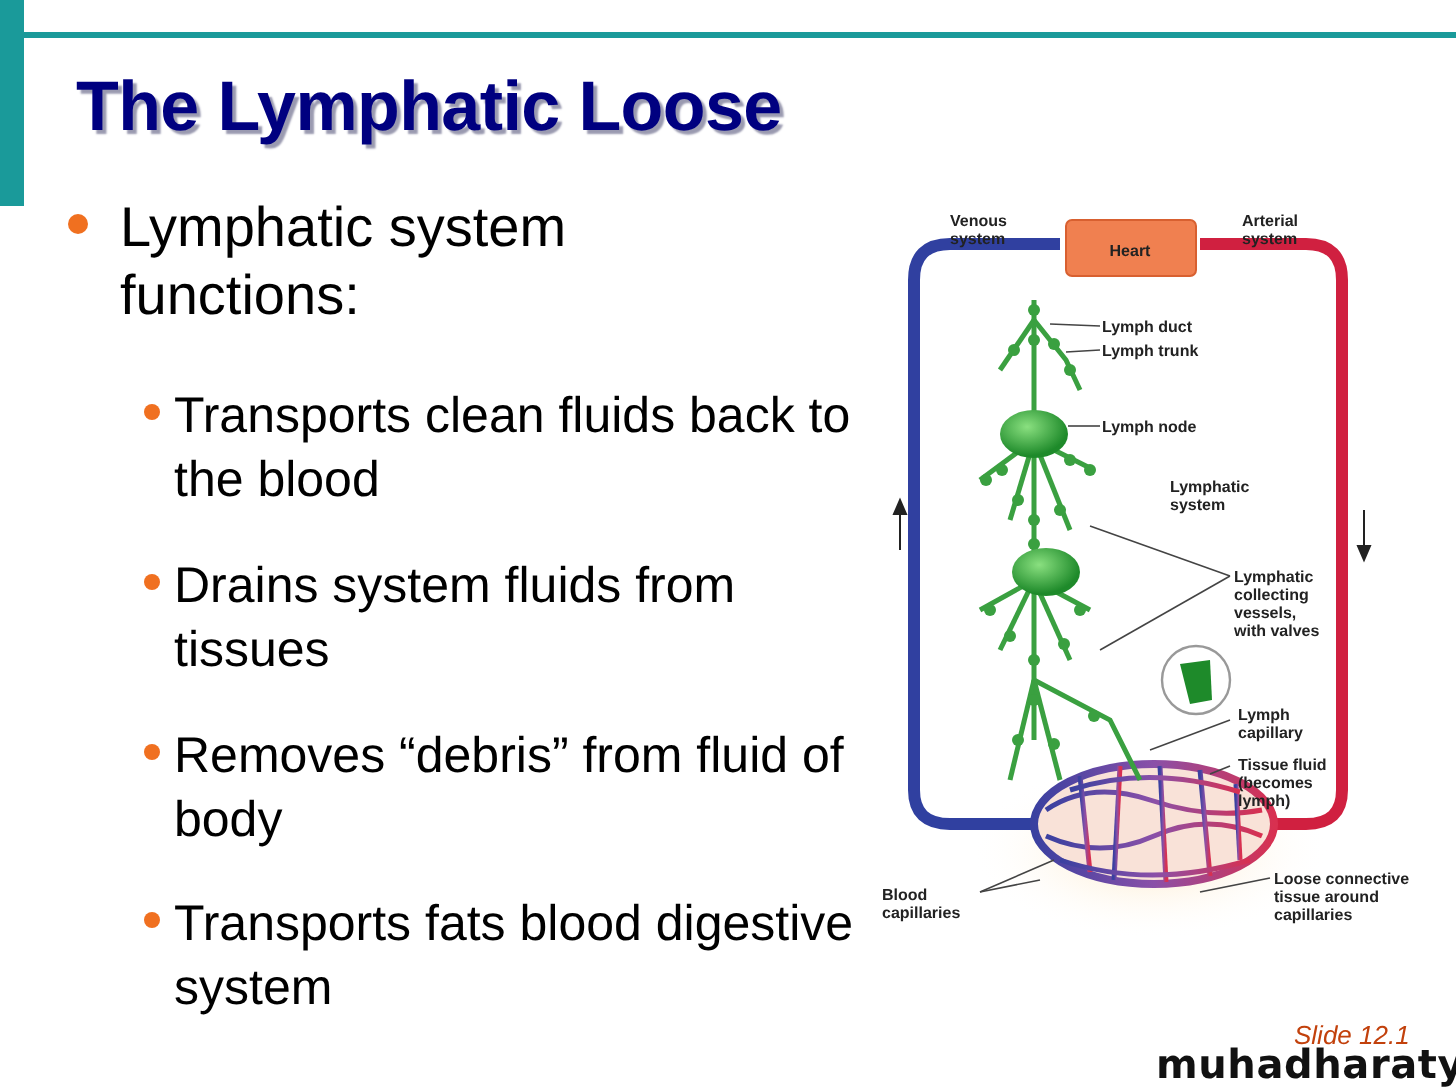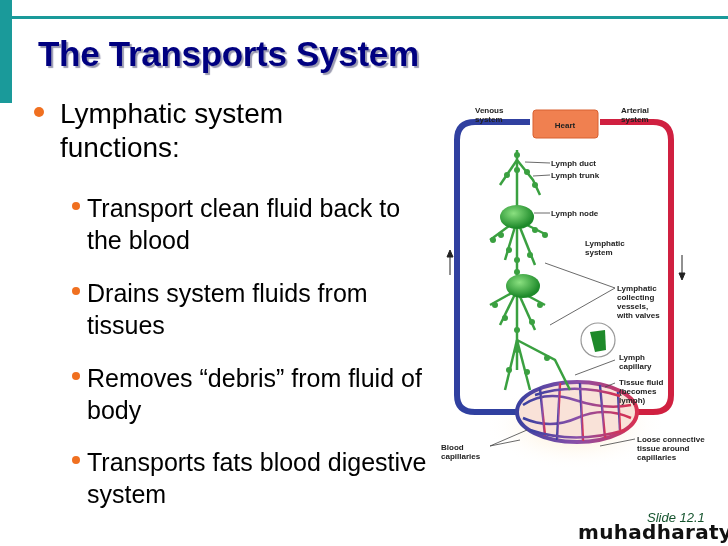--- a/index.html
+++ b/index.html
@@ -8,39 +8,39 @@
 .top-line{position:absolute;left:12px;top:16px;width:716px;height:3px;background:#1a9a9a;}
 .title{position:absolute;left:38px;top:34px;font-size:35px;font-weight:bold;color:#000080;text-shadow:2px 2px 1px #9a9ab0;letter-spacing:-0.3px;}
 .b1{position:absolute;left:34px;top:97px;}
 .dot1{position:absolute;left:0;top:10px;width:10px;height:10px;border-radius:50%;background:#f07020;}
 .b1text{position:absolute;left:26px;top:0;width:320px;font-size:28px;line-height:34px;color:#000;}
 .sub{position:absolute;left:66px;width:370px;}
 .dot2{position:absolute;left:6px;top:10px;width:8px;height:8px;border-radius:50%;background:#f07020;}
 .subtext{position:absolute;left:21px;top:0;width:350px;font-size:25px;line-height:32px;color:#000;}
 .diagram{position:absolute;left:435px;top:100px;width:290px;height:370px;}
 .lbl{font-family:"Liberation Sans",sans-serif;font-size:8px;font-weight:bold;fill:#222;}
-.slide-num{position:absolute;left:647px;top:510px;font-size:13px;font-style:italic;color:#14532d;}
+.slide-num{position:absolute;left:647px;top:510px;font-size:13px;font-style:italic;color:#c2410c;}
 .watermark{position:absolute;left:578px;top:520px;font-size:20px;font-weight:bold;color:#111;font-family:"DejaVu Sans",sans-serif;letter-spacing:0.3px;}
 </style>
 </head>
 <body>
 
 <div class="side-bar"></div>
 <div class="top-line"></div>
 
-<div class="title">The Transports System</div>
+<div class="title">The Lymphatic Loose</div>
 
 <div class="b1">
   <span class="dot1"></span>
   <div class="b1text">Lymphatic system functions:</div>
 </div>
 
 <div class="sub" style="top:192px;">
   <span class="dot2"></span>
-  <div class="subtext">Transport clean fluid back to the blood</div>
+  <div class="subtext">Transports clean fluids back to the blood</div>
 </div>
 <div class="sub" style="top:277px;">
   <span class="dot2"></span>
   <div class="subtext">Drains system fluids from tissues</div>
 </div>
 <div class="sub" style="top:362px;">
   <span class="dot2"></span>
   <div class="subtext">Removes “debris” from fluid of body</div>
 </div>
 <div class="sub" style="top:446px;">

